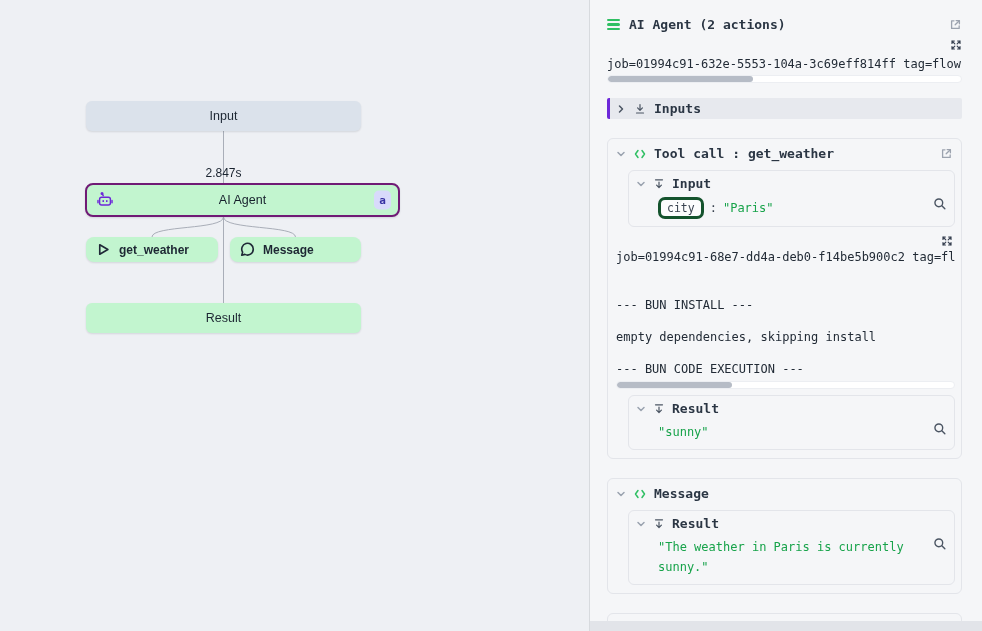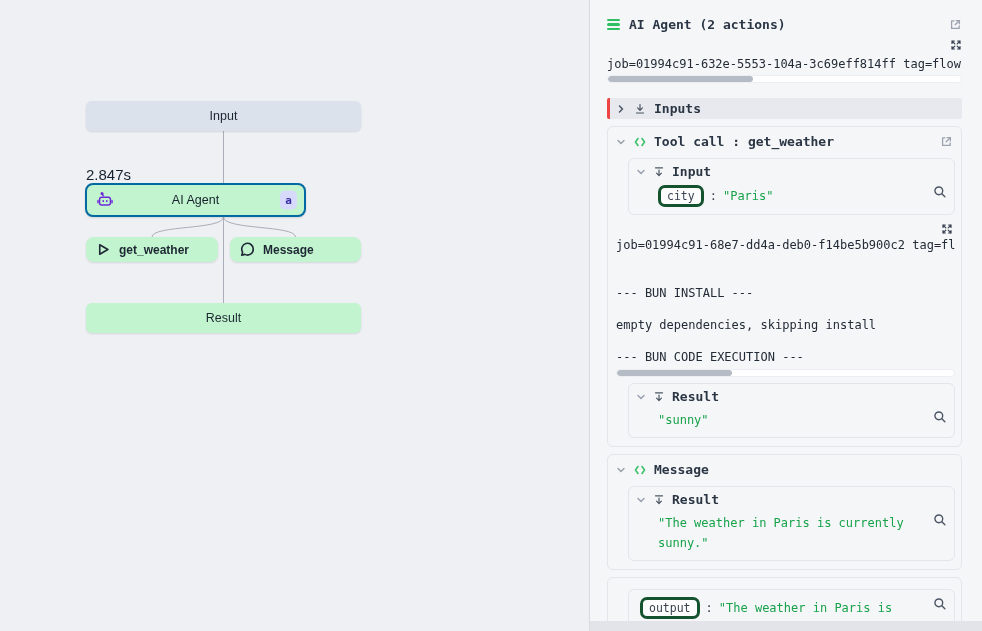--- a/index.html
+++ b/index.html
@@ -5,54 +5,54 @@
   * { margin:0; padding:0; box-sizing:border-box; }
   html,body { width:982px; height:631px; overflow:hidden; }
   body { display:flex; font-family:"Liberation Sans", sans-serif; background:#eef0f4; }
 
   
   .canvas { position:relative; width:590px; height:631px; background:#eef0f4; border-right:1px solid #d7dade; }
   .edges { position:absolute; inset:0; pointer-events:none; }
   .node { position:absolute; display:flex; align-items:center; justify-content:center;
           font-size:12.5px; color:#1d2733; box-shadow:0 1px 2px rgba(16,24,40,.12); cursor:pointer; }
   .node-input  { left:86px; top:101px; width:275px; height:30px; background:#dbe2eb; border-radius:6px; }
-  .node-agent  { left:85px; top:183px; width:221px; height:34px; background:#c2f5cf;
-                 border:2px solid #0369a1; border-radius:8px; position:absolute; }
+  .node-agent  { left:85px; top:183px; width:315px; height:34px; background:#c2f5cf;
+                 border:2px solid #701a75; border-radius:8px; position:absolute; }
   .agent-label { position:absolute; left:0; right:0; text-align:center; font-size:12.5px; color:#16202c; }
   .agent-icon  { position:absolute; left:9px; top:50%; transform:translateY(-50%); display:flex; }
   .agent-badge { position:absolute; right:7px; top:50%; transform:translateY(-50%);
                  width:17px; height:19px; background:#d8dafb; color:#3730a3; border-radius:5px;
                  font-family:"DejaVu Sans Mono", monospace; font-size:11px; font-weight:bold;
                  display:flex; align-items:center; justify-content:center; }
   .node-child  { top:237px; height:25px; background:#c2f5cf; border-radius:8px;
                  justify-content:flex-start; padding:0 10px; gap:8px; font-weight:bold; font-size:12px; }
   .node-tool   { left:86px;  width:132px; }
   .node-msg    { left:230px; width:131px; }
   .node-result { left:86px; top:303px; width:275px; height:30px; background:#c2f5cf; border-radius:6px; }
-  .duration    { position:absolute; left:86px; top:166px; width:275px; text-align:left;
-                 font-size:15px; color:#18222e; }
+  .duration    { position:absolute; left:86px; top:166px; width:275px; text-align:center;
+                 font-size:12px; color:#18222e; }
 
   
   .panel { position:relative; width:392px; height:631px; background:#f5f6f8;
            font-family:"DejaVu Sans Mono", monospace; color:#313c49; padding:0 20px 12px 17px; }
   .icon-btn { display:inline-flex; cursor:pointer; }
   .p-title-row { display:flex; align-items:center; gap:9px; padding-top:17px; }
   .tribar { display:inline-flex; flex-direction:column; gap:2px; }
   .tribar i { width:13px; height:2.5px; background:#2fbf63; border-radius:2px; }
   .p-title { font-size:13px; font-weight:bold; color:#2b3644; flex:1; }
   .p-expand-row { display:flex; justify-content:flex-end; margin-top:7px; }
   .p-log-line { margin-top:6px; font-size:12px; color:#222b36; white-space:nowrap; overflow:hidden; }
   .progress { margin-top:4px; height:8px; background:#ffffff; border:1px solid #eceef2; border-radius:5px; overflow:hidden; }
   .progress .fill { height:100%; background:#b6bcc6; border-radius:5px; }
 
-  .inputs-row { margin-top:15px; height:21px; background:#e7e9ee; border-left:3px solid #ef4444;
+  .inputs-row { margin-top:15px; height:21px; background:#e7e9ee; border-left:3px solid #6d28d9;
                 border-radius:2px; display:flex; align-items:center; gap:8px; padding:0 6px; cursor:pointer; }
   .sec-title { font-size:13px; font-weight:bold; color:#2b3644; }
 
-  .section { margin-top:7px; border:1px solid #e3e5ea; border-radius:6px; padding:5px 6px 8px 6px; }
+  .section { margin-top:19px; border:1px solid #e3e5ea; border-radius:6px; padding:5px 6px 8px 6px; }
   .sec-head { display:flex; align-items:center; gap:8px; padding:2px 2px 3px 2px; cursor:pointer; }
   .sec-head .spacer { flex:1; }
 
   .subbox { margin:6px 0 0 14px; border:1px solid #e3e5ea; border-radius:6px; padding:5px 7px 7px 7px; }
   .sub-head { display:flex; align-items:center; gap:7px; cursor:pointer; }
   .kv-row { display:flex; align-items:flex-start; margin-top:6px; padding-left:22px; }
   .kv-text { flex:1; font-size:12px; line-height:20px; color:#222b36; word-break:break-word; }
   .pill { display:inline-block; background:#fcfcfd; border:3px solid #14532d; border-radius:7px;
           padding:0 6px; font-size:11.5px; line-height:16px; color:#3a4350; }
   .colon { margin:0 6px; color:#3a4350; font-size:12px; }

